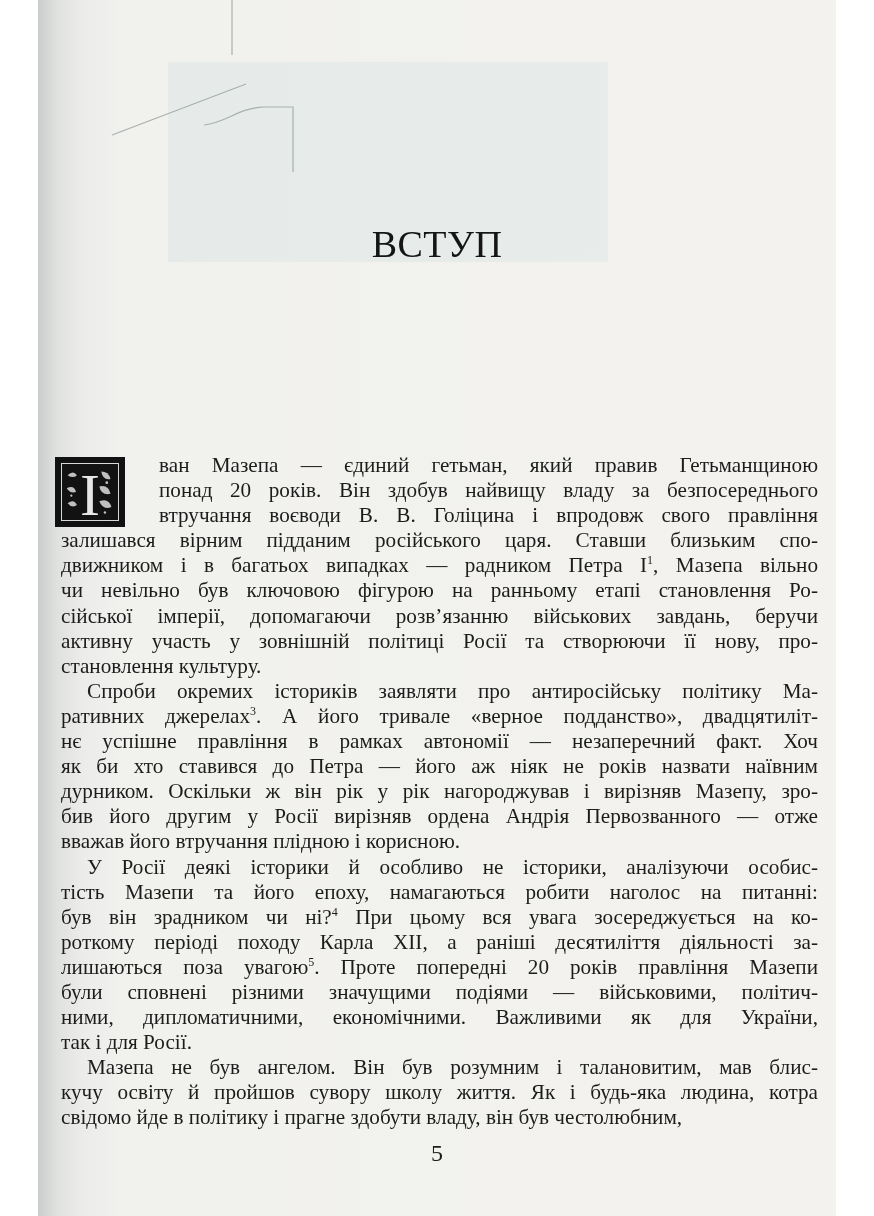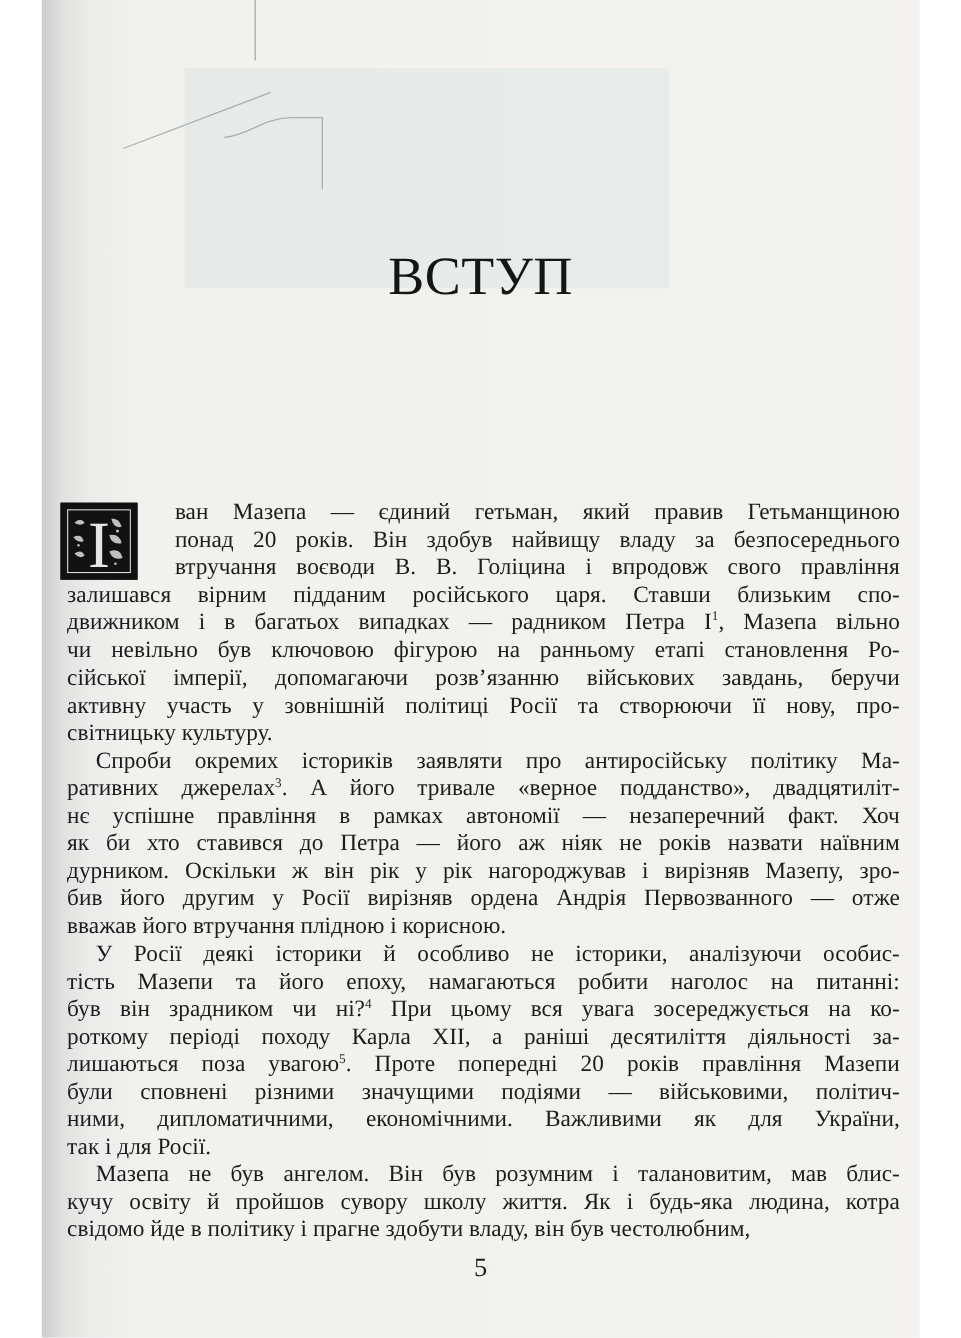--- a/index.html
+++ b/index.html
@@ -12,21 +12,21 @@
     position: absolute; left: 38px; top: 0; width: 798px; height: 1216px;
     background: linear-gradient(90deg, #c9ccca 0px, #dfe1df 18px, #ecedeb 45px, #f1f1ee 90px, #f3f2ef 100%);
   }
   .page::after {
     content: ""; position: absolute; left: 130px; top: 62px; width: 440px; height: 200px;
     background: rgba(200, 220, 225, 0.25);
   }
   .pencil { position: absolute; left: 0; top: 0; width: 798px; height: 200px; pointer-events: none; z-index: 1; }
   .title {
     position: absolute; left: 0; width: 874px; top: 222px; text-align: center;
-    font-size: 49px; color: #151515; letter-spacing: 0.5px; z-index: 2;
+    font-size: 38px; color: #151515; letter-spacing: 0.5px; z-index: 2;
   }
   .text {
     position: absolute; left: 99px; top: 453px; width: 718px; z-index: 2;
     font-size: 21.2px; line-height: 25.1px; color: #1c1c1c; text-align: justify;
   }
   .line { display: block; white-space: nowrap; text-align-last: justify; text-align: justify; height: 25.1px; }
   .line.last { text-align-last: left; }
   .line.indent { padding-left: 26px; }
   .line.dc { margin-left: 98px; }
   .dropcap {
@@ -81,21 +81,21 @@
 
 <div class="text" id="body-text" style="left: 61px; width: 757px;">
     <span class="line dc">ван Мазепа — єдиний гетьман, який правив Гетьманщиною</span>
     <span class="line dc">понад 20 років. Він здобув найвищу владу за безпосереднього</span>
     <span class="line dc">втручання воєводи В. В. Голіцина і впродовж свого правління</span>
     <span class="line">залишався вірним підданим російського царя. Ставши близьким спо-</span>
     <span class="line">движником і в багатьох випадках  — радником Петра І<sup>1</sup>, Мазепа вільно</span>
     <span class="line">чи невільно був ключовою фігурою на ранньому етапі становлення Ро-</span>
     <span class="line">сійської імперії, допомагаючи розв’язанню військових завдань, беручи</span>
     <span class="line">активну участь у зовнішній політиці Росії та створюючи її нову, про-</span>
-    <span class="line last">світницьку культуру.</span>
+    <span class="line last">становлення культуру.</span>
     <span class="line indent">Спроби окремих істориків заявляти про антиросійську політику Ма-</span>
     <span class="line">ративних джерелах<sup>3</sup>. А його тривале «верное подданство», двадцятиліт-</span>
     <span class="line">нє успішне правління в рамках автономії — незаперечний факт. Хоч</span>
     <span class="line">як би хто ставився до Петра — його аж ніяк не років назвати наївним</span>
     <span class="line">дурником. Оскільки ж він рік у рік нагороджував і вирізняв Мазепу, зро-</span>
     <span class="line">бив його другим у Росії вирізняв ордена Андрія Первозванного — отже</span>
     <span class="line last">вважав його втручання плідною і корисною.</span>
     <span class="line indent">У Росії деякі історики й особливо не історики, аналізуючи особис-</span>
     <span class="line">тість Мазепи та його епоху, намагаються робити наголос на питанні:</span>
     <span class="line">був він зрадником чи ні?<sup>4</sup> При цьому вся увага зосереджується на ко-</span>

